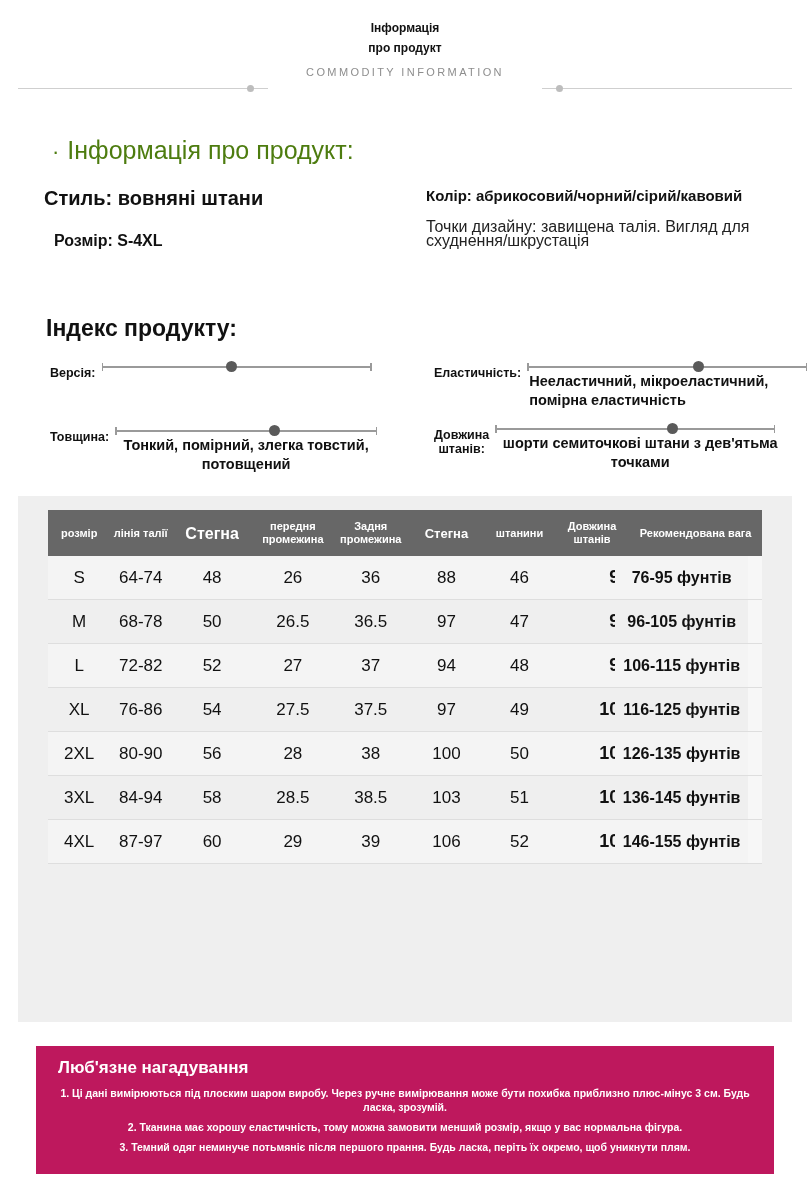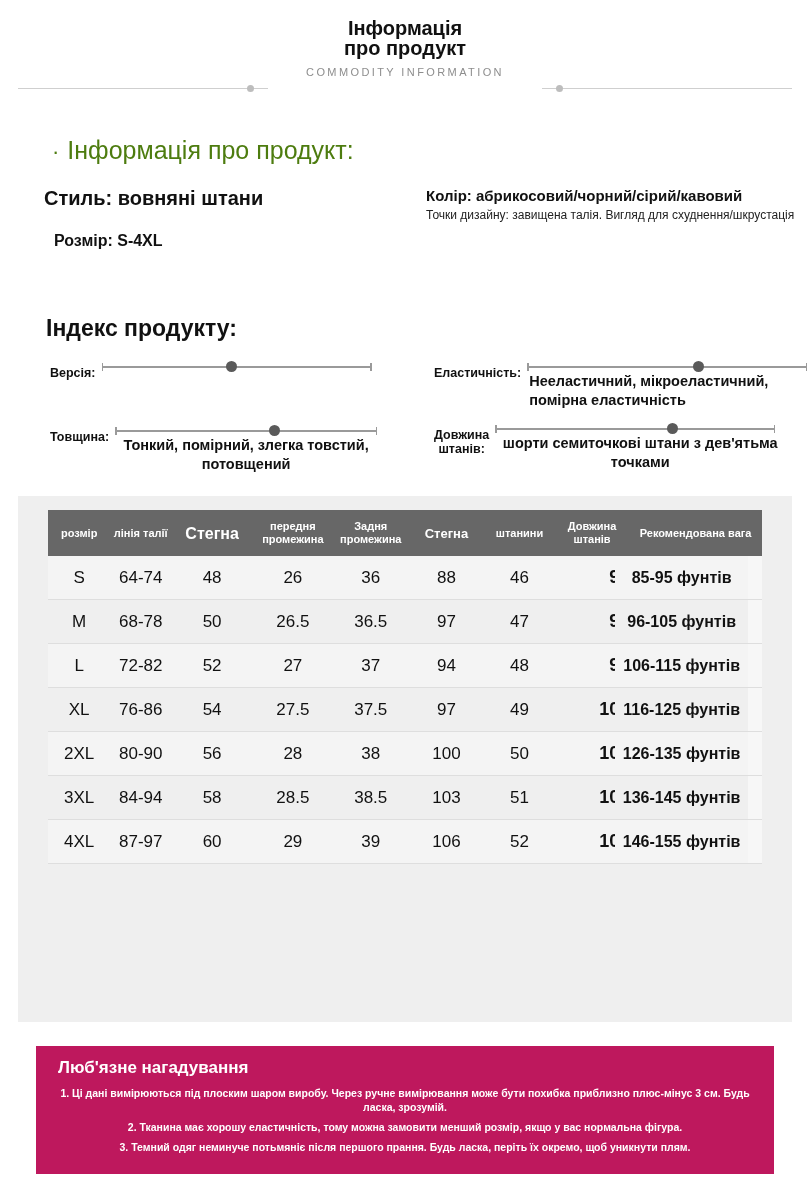--- a/index.html
+++ b/index.html
@@ -18,21 +18,21 @@
 
   
   .header {
     position: relative;
     height: 100px;
     margin-top: 18px;
   }
   .header-title {
     text-align: center;
     font-weight: bold;
-    font-size: 20px;
+    font-size: 12px;
     line-height: 20px;
     color: #111;
     width: 260px;
     margin: 0 auto;
   }
   .header-sub {
     text-align: center;
     font-size: 11px;
     letter-spacing: 2.4px;
     color: #8d8d8d;
@@ -99,23 +99,23 @@
     top: 0;
     width: 380px;
   }
   .pi-color {
     font-size: 15px;
     font-weight: bold;
     color: #111;
     white-space: nowrap;
   }
   .pi-design {
-    font-size: 12px;
+    font-size: 16px;
     color: #222;
-    margin-top: 4px;
+    margin-top: 16px;
     line-height: 14px;
   }
 
   
   .index-heading {
     font-size: 23px;
     font-weight: bold;
     color: #111;
     margin: 18px 0 0 46px;
   }
@@ -350,21 +350,21 @@
     <tbody>
       <tr>
         <td>S</td>
         <td>64-74</td>
         <td>48</td>
         <td>26</td>
         <td>36</td>
         <td>88</td>
         <td>46</td>
         <td class="lenval">98</td>
-        <td class="weight">85-95 фунтів</td>
+        <td class="weight">76-95 фунтів</td>
       </tr>
       <tr>
         <td>M</td>
         <td>68-78</td>
         <td>50</td>
         <td>26.5</td>
         <td>36.5</td>
         <td>97</td>
         <td>47</td>
         <td class="lenval">98</td>

